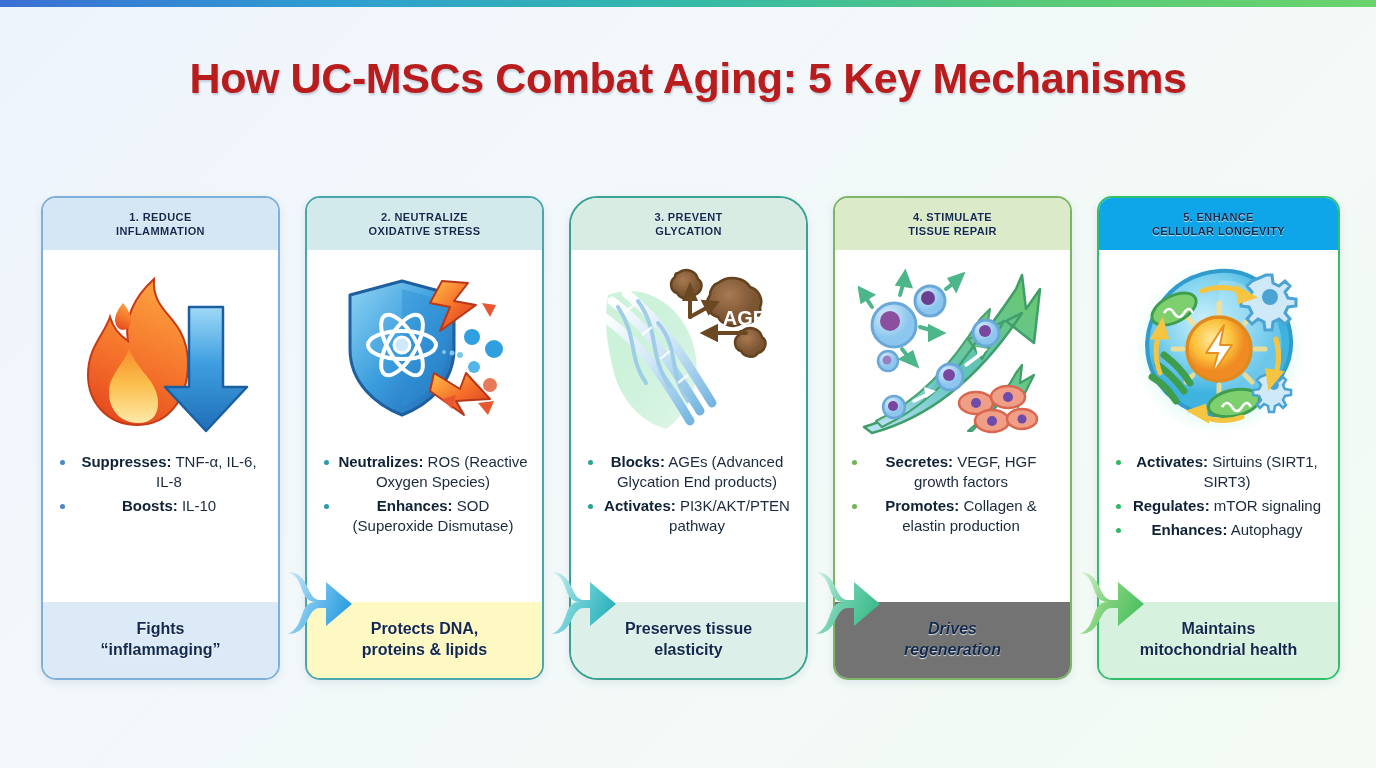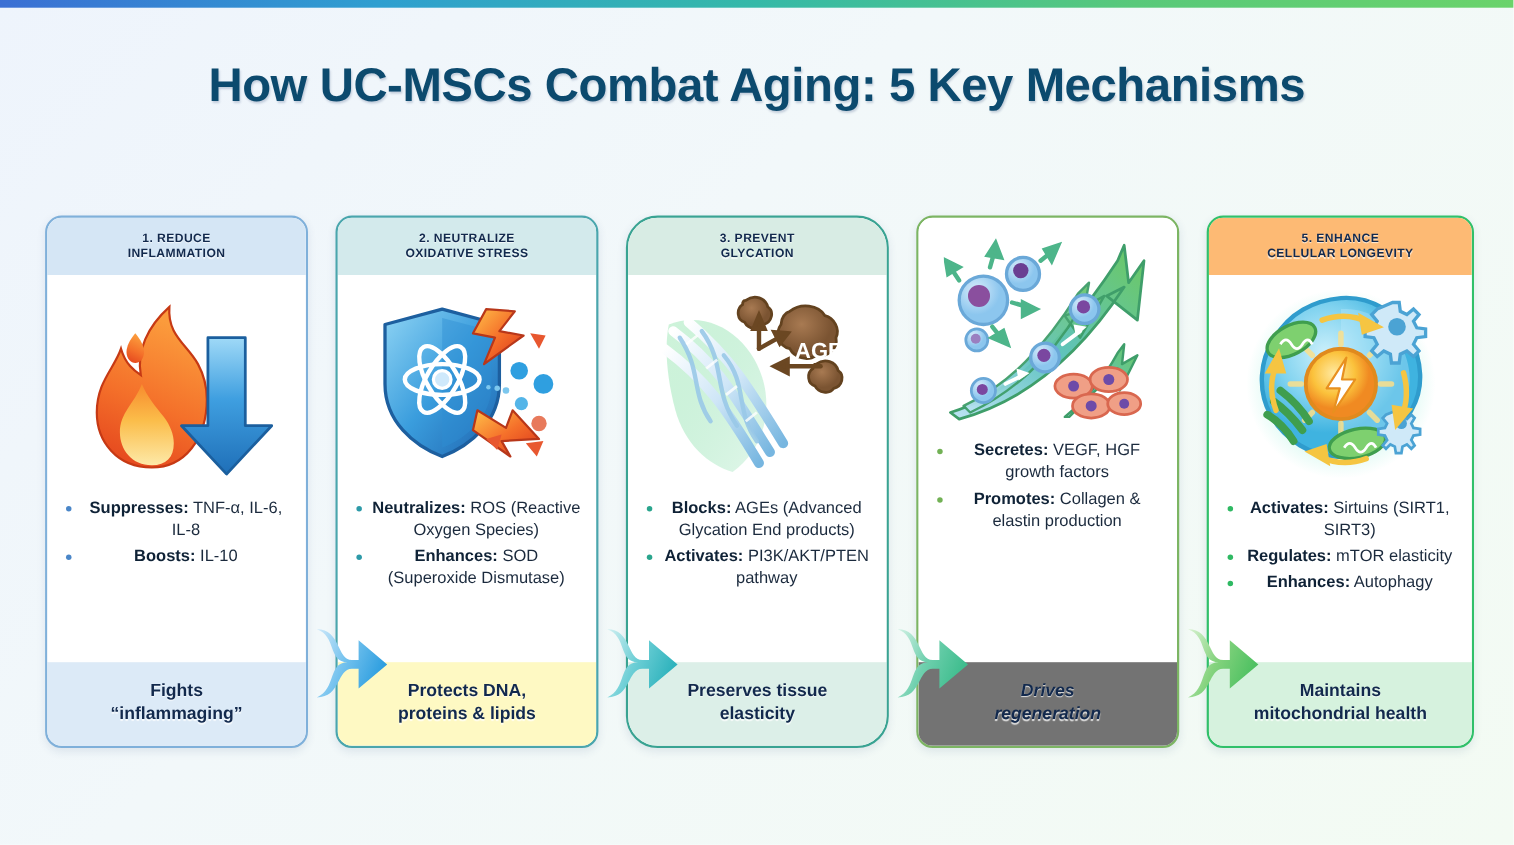--- a/index.html
+++ b/index.html
@@ -13,21 +13,21 @@
   
   .topbar {
     position: absolute; top: 0; left: 0; width: 1376px; height: 7px;
     background: linear-gradient(90deg, #3b6fd4 0%, #2f9fd0 25%, #35b9a8 50%, #58c97a 75%, #6ad36b 100%);
   }
 
   .page-title {
     position: absolute; top: 54px; left: 0; width: 1376px;
     text-align: center;
     font-size: 43px; font-weight: bold; letter-spacing: -0.4px;
-    color: #0c4a6e;
+    color: #b91c1c;
     text-shadow: 1px 2px 2px rgba(30,60,110,0.22);
   }
 
   .cards {
     position: absolute; top: 196px; left: 41px;
     width: 1295px; height: 484px;
   }
 
   .card {
     position: absolute; top: 0; width: 239px; height: 484px;
@@ -47,21 +47,21 @@
     display: flex; align-items: center; justify-content: center;
     text-align: center; padding: 0 8px;
     font-size: 11px; font-weight: bold; letter-spacing: 0.4px;
     color: #12294d; line-height: 1.28;
     text-shadow: 0 1px 1px rgba(255,255,255,0.8);
   }
   .c1 .card-head { background: #d5e6f5; }
   .c2 .card-head { background: #d3eaec; }
   .c3 .card-head { background: #d8ece4; }
   .c4 .card-head { background: #dbeac8; }
-  .c5 .card-head { background: #fdba74; }
+  .c5 .card-head { background: #0ea5e9; }
 
   .card-icon {
     flex: none; height: 196px;
     display: flex; align-items: center; justify-content: center;
     background: #fff;
   }
   .card-icon svg { display: block; }
 
   .card-body {
     flex: 1 1 auto; background: #fff;
@@ -258,20 +258,21 @@
     <div class="card-body">
       <ul class="blist">
         <li><b>Blocks:</b><span> AGEs (Advanced Glycation End products)</span></li>
         <li><b>Activates:</b><span> PI3K/AKT/PTEN pathway</span></li>
       </ul>
     </div>
     <div class="card-foot">Preserves tissue<br>elasticity</div>
   </div>
 
   <div class="card c4">
+    <div class="card-head">4. STIMULATE<br>TISSUE REPAIR</div>
     <div class="card-icon">
       <svg width="190" height="175" viewBox="0 0 190 175">
         <defs>
           <linearGradient id="arw1" x1="0" y1="1" x2="1" y2="0">
             <stop offset="0" stop-color="#bfe4f5"></stop>
               <stop offset="0.45" stop-color="#5fc3c0"></stop>
               <stop offset="1" stop-color="#6cc85f"></stop>
           </linearGradient>
           <radialGradient id="cellg" cx="0.35" cy="0.3">
             <stop offset="0" stop-color="#d8ecfb"></stop>
@@ -399,21 +400,21 @@
           <path d="M118 156 q-22 8 -42 -2" fill="none"></path>
             <polygon points="68,150 82,158 80,146"></polygon>
           <path d="M36 112 q-8 -22 0 -40" fill="none"></path>
             <polygon points="38,62 30,76 42,76"></polygon>
         </g>
       </svg>
     </div>
     <div class="card-body">
       <ul class="blist">
         <li><b>Activates:</b><span> Sirtuins (SIRT1, SIRT3)</span></li>
-        <li><b>Regulates:</b><span> mTOR elasticity</span></li>
+        <li><b>Regulates:</b><span> mTOR signaling</span></li>
         <li><b>Enhances:</b><span> Autophagy</span></li>
       </ul>
     </div>
     <div class="card-foot">Maintains<br>mitochondrial health</div>
   </div>
 
   <svg class="conn a1" viewBox="0 0 70 74">
     <defs>
         <linearGradient id="cg1" x1="0" y1="0" x2="1" y2="0.4">
       <stop offset="0" stop-color="#cfe9fa"></stop>

